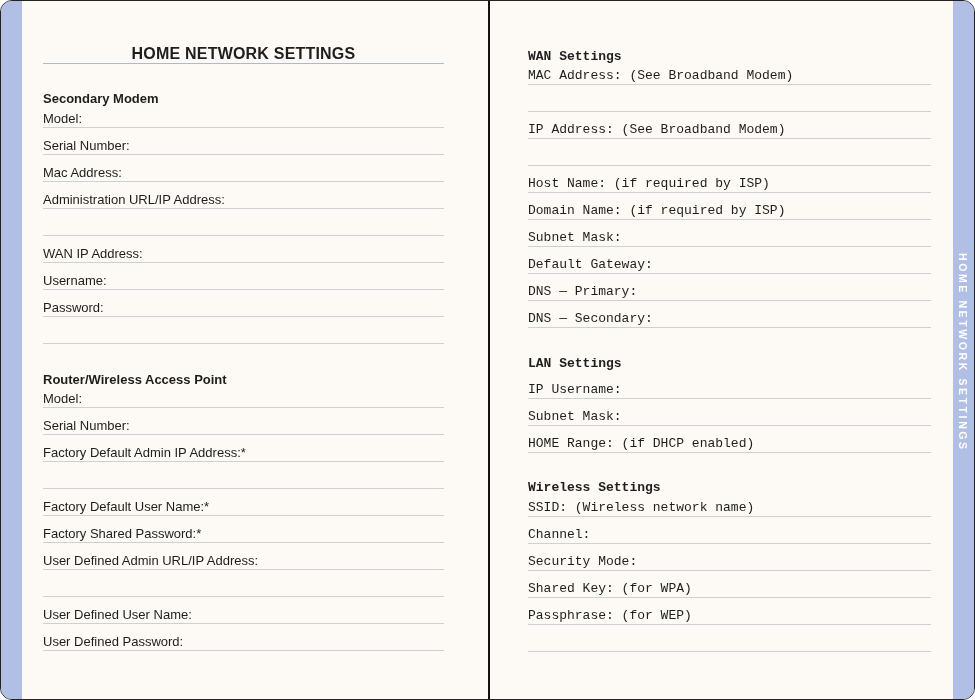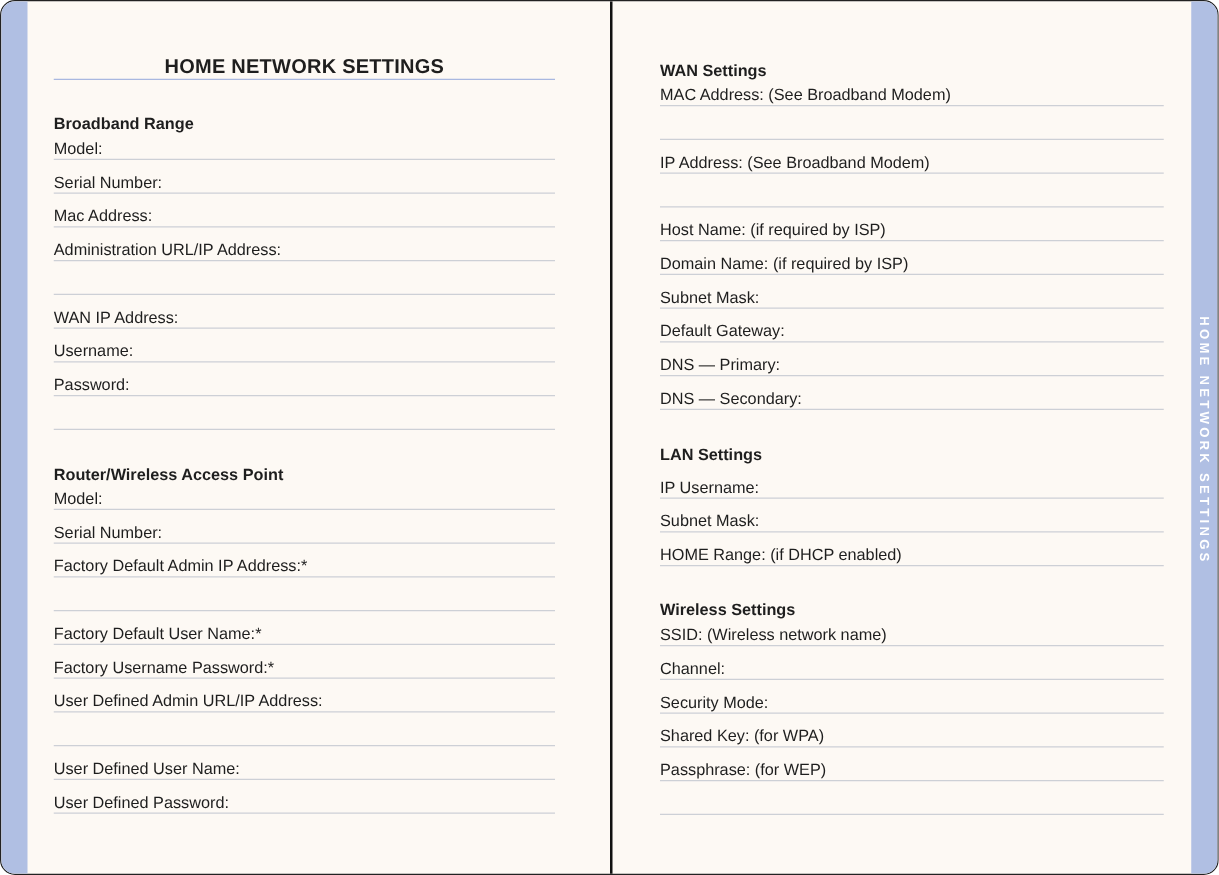--- a/index.html
+++ b/index.html
@@ -30,21 +30,21 @@
 
 <div class="frame">
   <div class="tab-left"></div>
   <div class="tab-right"></div>
   <div class="divider"></div>
 
   <div class="page page-left" style="height:700px;">
     <div class="title">HOME NETWORK SETTINGS</div>
     <div class="title-rule"></div>
 
-    <div class="section-head" style="top:90px;">Broadband Range</div>
+    <div class="section-head" style="top:90px;">Secondary Modem</div>
     <div class="field" style="top:100px;">
         <span class="lbl">Model:</span>
         <div class="rule"></div>
       </div>
     <div class="field" style="top:127px;">
         <span class="lbl">Serial Number:</span>
         <div class="rule"></div>
       </div>
     <div class="field" style="top:154px;">
         <span class="lbl">Mac Address:</span>
@@ -90,21 +90,21 @@
       </div>
     <div class="field" style="top:461px;">
         <span class="lbl"></span>
         <div class="rule"></div>
       </div>
     <div class="field" style="top:488px;">
         <span class="lbl">Factory Default User Name:*</span>
         <div class="rule"></div>
       </div>
     <div class="field" style="top:515px;">
-        <span class="lbl">Factory Username Password:*</span>
+        <span class="lbl">Factory Shared Password:*</span>
         <div class="rule"></div>
       </div>
     <div class="field" style="top:542px;">
         <span class="lbl">User Defined Admin URL/IP Address:</span>
         <div class="rule"></div>
       </div>
     <div class="field" style="top:569px;">
         <span class="lbl"></span>
         <div class="rule"></div>
       </div>
@@ -113,21 +113,21 @@
         <div class="rule"></div>
       </div>
     <div class="field" style="top:623px;">
         <span class="lbl">User Defined Password:</span>
         <div class="rule"></div>
       </div>
 
     <div class="footnote">*(Refer to manual)</div>
   </div>
 
-  <div class="page page-right" style="height:507px;">
+  <div class="page page-right" style="height:507px;font-family:Liberation Mono, monospace;">
     <div class="section-head" style="top:48px;">WAN Settings</div>
     <div class="field" style="top:57px;text-align:right;">
         <span class="lbl">MAC Address: (See Broadband Modem)</span>
         <div class="rule"></div>
       </div>
     <div class="field" style="top:84px;">
         <span class="lbl"></span>
         <div class="rule"></div>
       </div>
     <div class="field" style="top:111px;">

